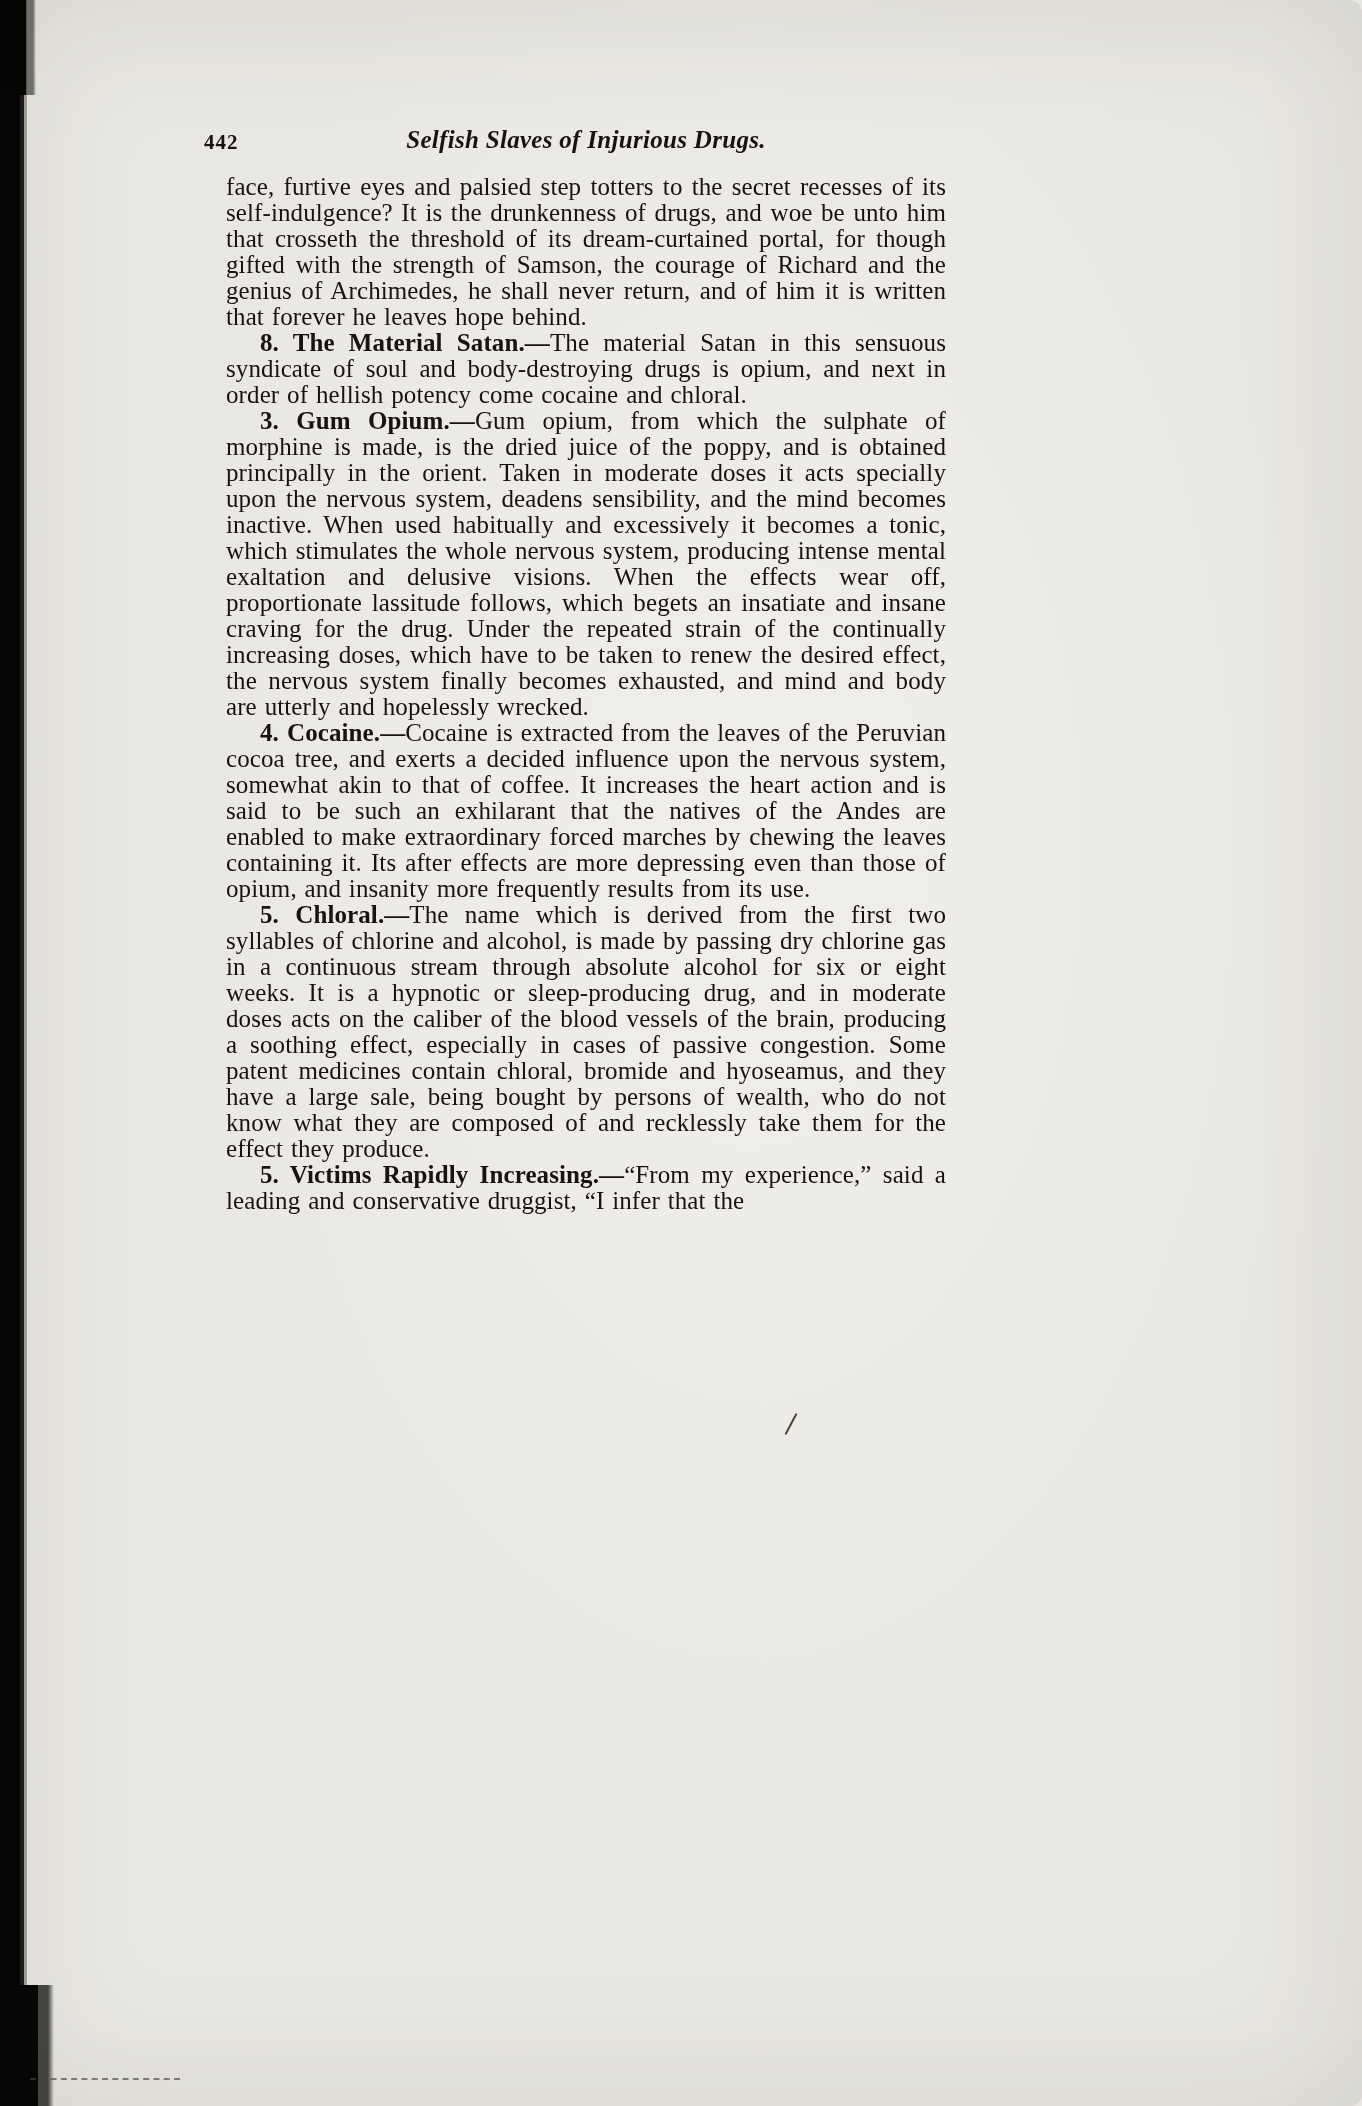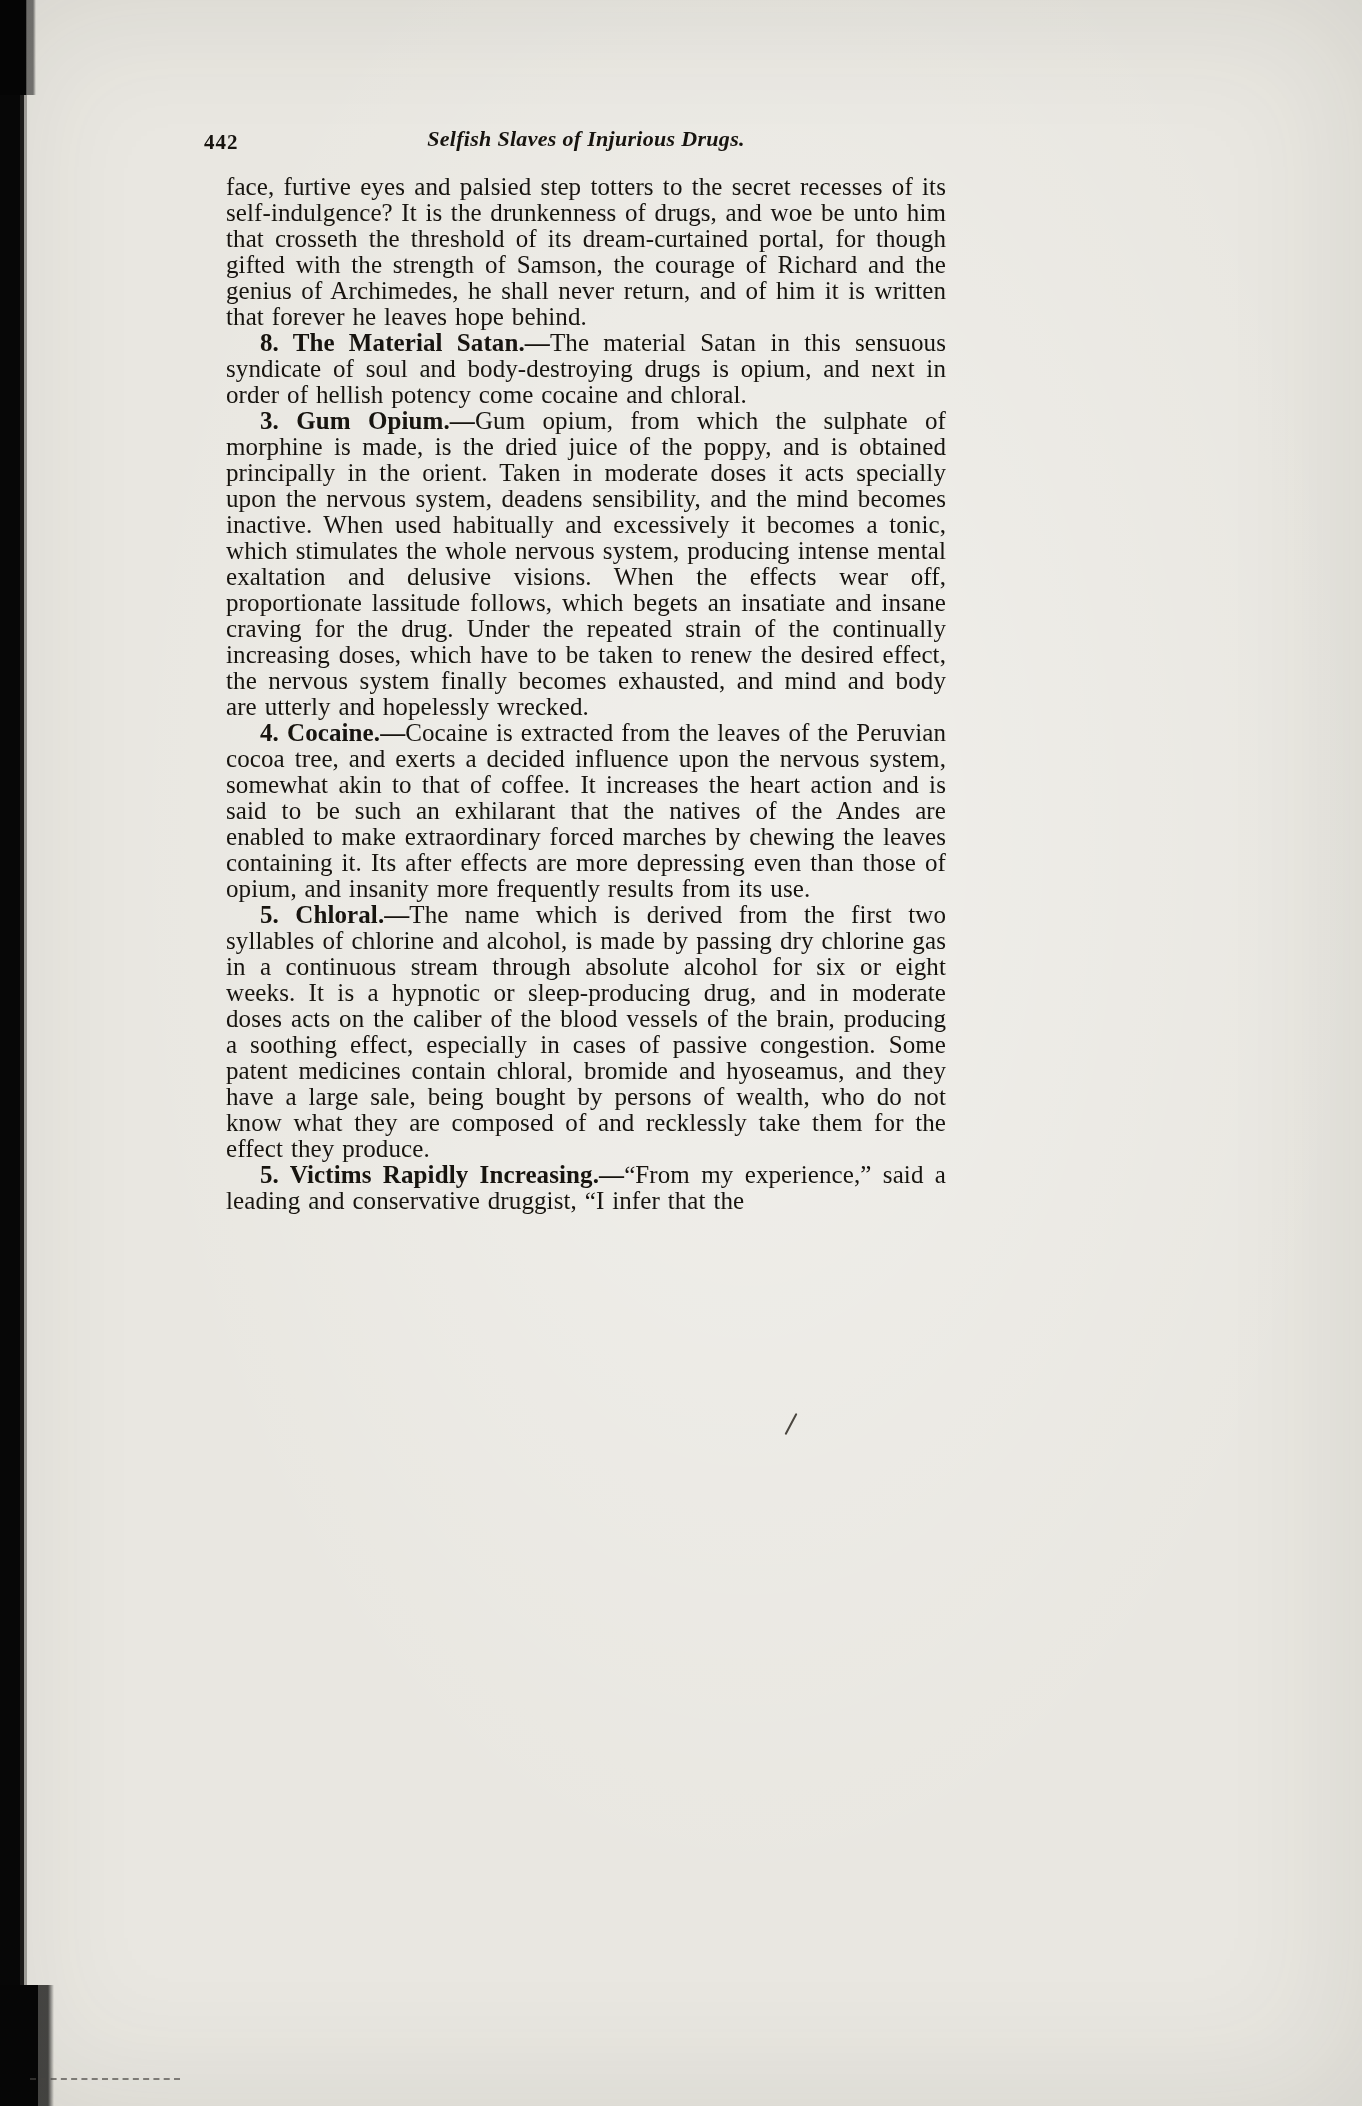--- a/index.html
+++ b/index.html
@@ -14,20 +14,21 @@
     font-family: "Liberation Serif", "DejaVu Serif", serif;
     overflow: hidden;
   }
   .scan-page {
     position: absolute;
     inset: 0;
     background:
       radial-gradient(ellipse at 55% 40%, rgba(255,255,255,0.35), rgba(0,0,0,0) 60%),
       #e9e7e1;
     box-shadow: inset 0 0 140px rgba(60,55,45,0.12);
+    border-radius: 12px;
   }
   
   .binding-bar {
     position: absolute;
     left: 0; top: 0;
     width: 27px;
     height: 2106px;
     background: linear-gradient(to right, #070707 0 20px, #1c1b19 20px 24px, rgba(30,28,25,0.35) 24px 27px);
   }
   .binding-top-blot {
@@ -69,21 +70,21 @@
     top: 4px;
     font-size: 21px;
     font-weight: bold;
     letter-spacing: 1px;
   }
   .running-title {
     display: block;
     text-align: center;
     font-style: italic;
     font-weight: bold;
-    font-size: 22px;
+    font-size: 25px;
     letter-spacing: 0.3px;
   }
   .para {
     margin: 0;
     font-size: 25px;
     line-height: 26px;
     text-align: justify;
     text-indent: 34px;
     word-spacing: 1.5px;
     letter-spacing: 0.1px;

